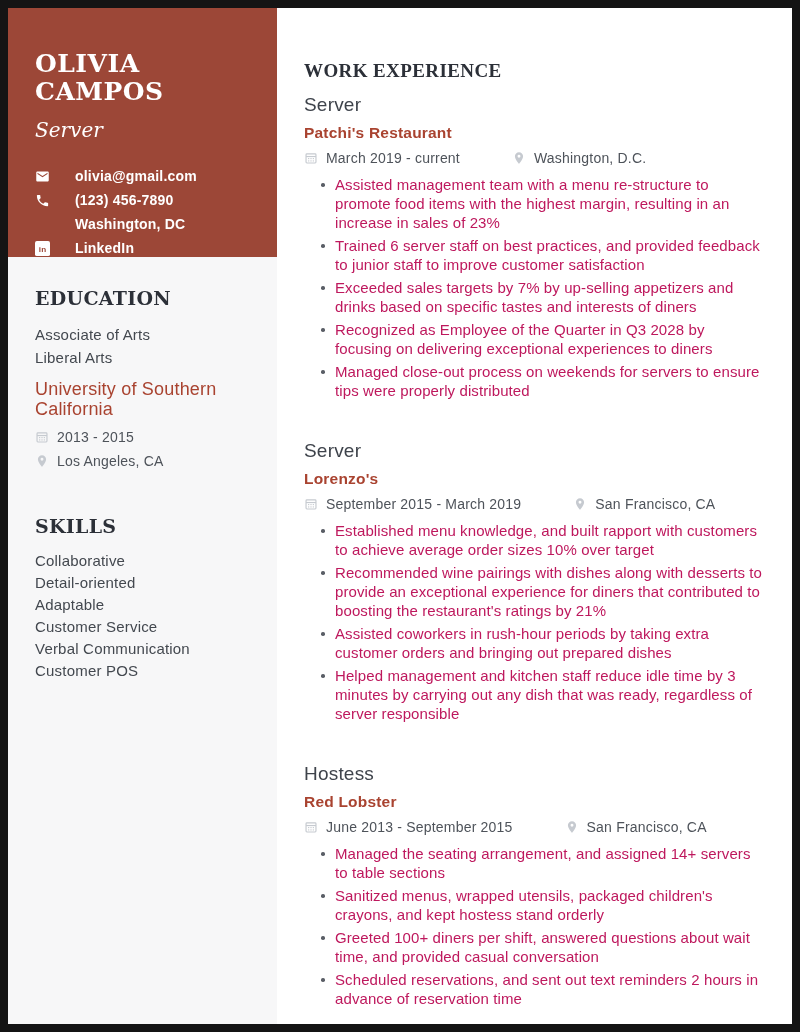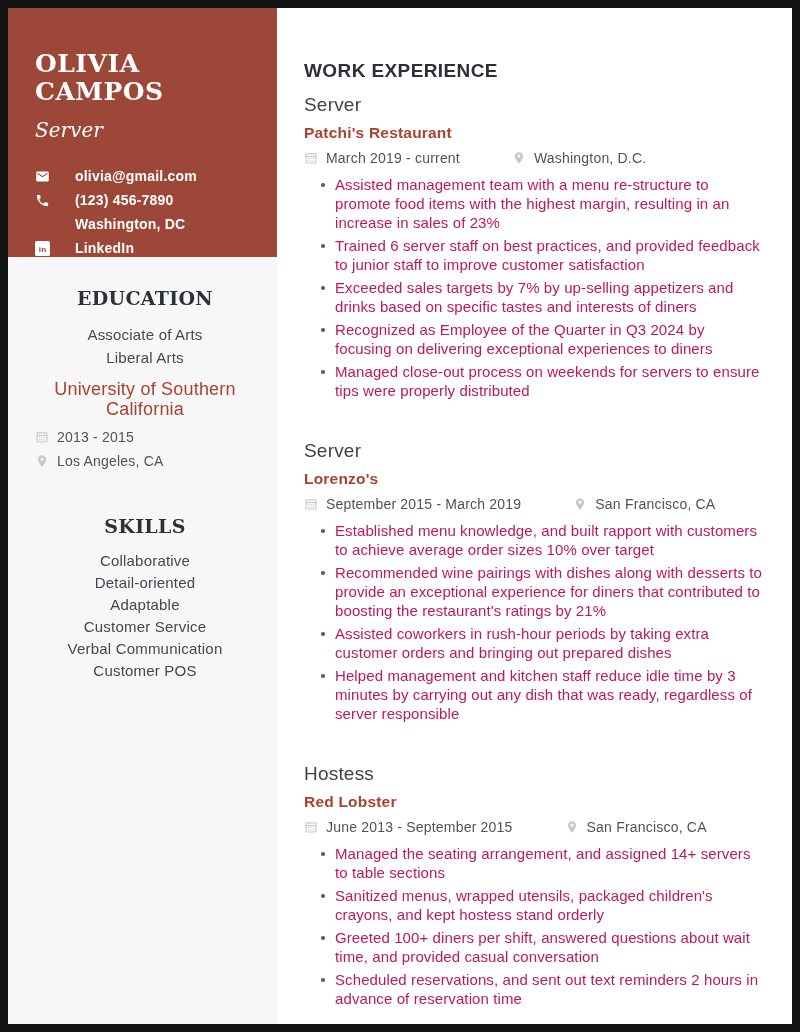--- a/index.html
+++ b/index.html
@@ -11,35 +11,35 @@
   
   .sidebar { width:269px; flex-shrink:0; background:#f7f7f8; }
   .hero { height:249px; background:#9C4737; color:#ffffff; padding:42px 22px 0 27px; }
   .name { font-family:"DejaVu Serif", serif; font-weight:bold; font-size:25px; letter-spacing:.5px; line-height:1.12; }
   .role { font-family:"DejaVu Serif", serif; font-style:italic; font-size:20px; margin-top:12px; }
   .contact-list { margin-top:26px; }
   .contact-row { display:flex; align-items:center; gap:11px; font-size:14px; font-weight:600; margin-bottom:8px; letter-spacing:.2px; }
   .cicon { width:29px; height:15px; display:inline-flex; color:#ffffff; flex-shrink:0; }
   .cicon svg { width:15px; height:15px; }
 
-  .side-section { padding:0 22px 0 27px;text-align:center; }
+  .side-section { padding:0 22px 0 27px; }
   .side-heading { font-family:"DejaVu Serif", serif; font-weight:bold; font-size:19px; color:#2c3038; letter-spacing:.3px; }
   .edu-heading { margin:30px 0 14px; }
   .edu-line { font-size:15px; color:#43484f; line-height:23px; letter-spacing:.2px; }
   .school { color:#A94330; font-weight:normal; font-size:18px; line-height:20px; margin:10px 0 10px; letter-spacing:.2px; }
   .meta-row { display:flex; align-items:center; gap:8px; font-size:14px; color:#4e535a; margin-bottom:8px; letter-spacing:.2px; }
   .micon { width:14px; height:14px; display:inline-flex; color:#c6cad0; flex-shrink:0; }
   .micon svg { width:14px; height:14px; }
   .skills-heading { margin:46px 0 13px; }
   .skill-list { list-style:none; }
   .skill-list li { font-size:15px; color:#43484f; line-height:22px; letter-spacing:.2px; }
 
   
   .main { flex:1; background:#ffffff; padding:52px 28px 0 27px; }
-  .work-heading { font-family:Liberation Sans, sans-serif; font-weight:bold; font-size:19px; color:#2c3038; letter-spacing:.4px; }
+  .work-heading { font-family:Liberation Serif, serif; font-weight:bold; font-size:19px; color:#2c3038; letter-spacing:.4px; }
   .job-list { margin-top:12px; }
   .job + .job { margin-top:40px; }
   .job-title { font-size:19px; font-weight:500; color:#3e434b; letter-spacing:.2px; }
   .company { color:#A94330; font-weight:bold; font-size:15.5px; margin-top:8px; letter-spacing:.2px; }
   .job .meta-row { margin-top:8px; margin-bottom:0; }
   .job .meta-item { display:inline-flex; align-items:center; gap:8px; }
   .job .meta-item.loc { margin-left:44px; }
   .bullets { list-style:none; margin-top:9px; max-width:462px; }
   .bullets li { position:relative; padding-left:31px; font-size:15px; color:#be185d; line-height:19px; margin-bottom:4px; letter-spacing:.1px; }
   .bullets li::before { content:""; position:absolute; left:17px; top:8px; width:3.5px; height:3.5px; border-radius:50%; background:#5a5e66; }
@@ -160,21 +160,21 @@
                     <path fill="currentColor" d="M12 2C8.13 2 5 5.13 5 9c0 5.25 7 13 7 13s7-7.75 7-13c0-3.87-3.13-7-7-7zm0 9.5A2.5 2.5 0 1 1 12 6.5a2.5 2.5 0 0 1 0 5z"></path>
                   </svg>
                 </span>
                 <span>Washington, D.C.</span>
               </span>
             </div>
             <ul class="bullets">
               <li>Assisted management team with a menu re-structure to promote food items with the highest margin, resulting in an increase in sales of 23%</li>
               <li>Trained 6 server staff on best practices, and provided feedback to junior staff to improve customer satisfaction</li>
               <li>Exceeded sales targets by 7% by up-selling appetizers and drinks based on specific tastes and interests of diners</li>
-              <li>Recognized as Employee of the Quarter in Q3 2024 by focusing on delivering exceptional experiences to diners</li>
+              <li>Recognized as Employee of the Quarter in Q3 2028 by focusing on delivering exceptional experiences to diners</li>
               <li>Managed close-out process on weekends for servers to ensure tips were properly distributed</li>
             </ul>
           </section>
           <section class="job">
             <h3 class="job-title">Server</h3>
             <div class="company">Lorenzo's</div>
             <div class="meta-row">
               <span class="meta-item">
                 <span class="micon">
                   <svg viewBox="0 0 24 24">

